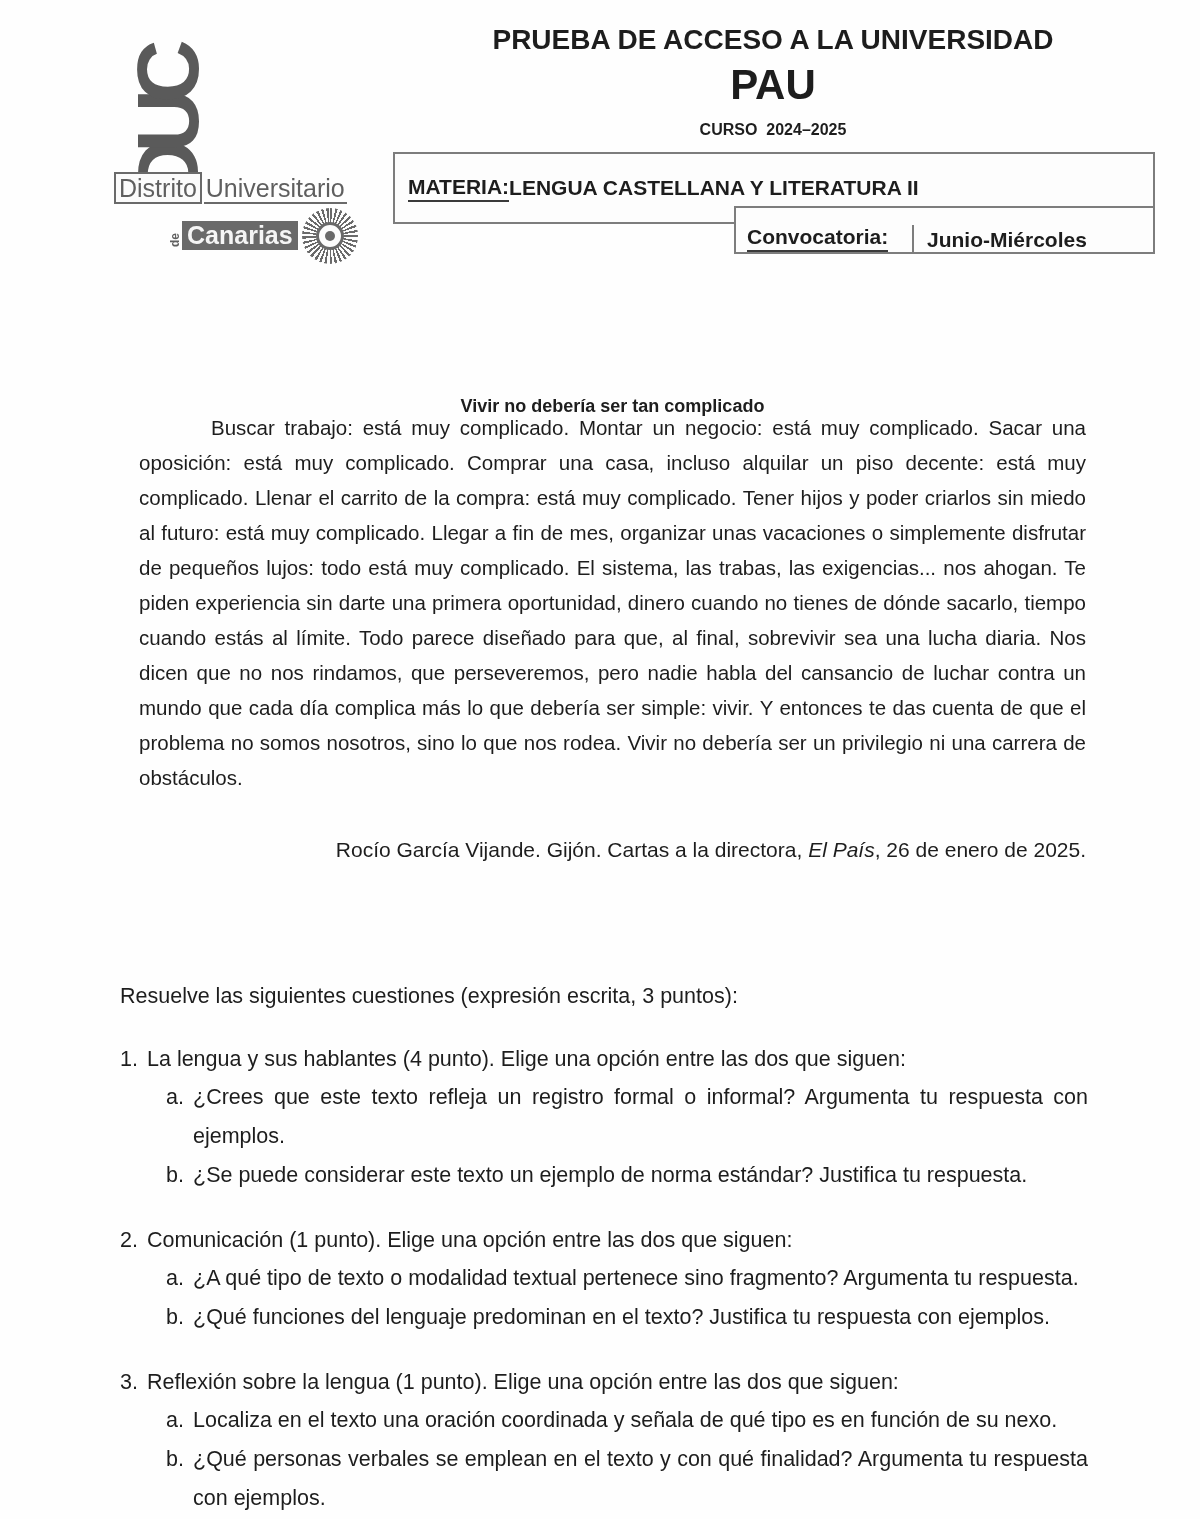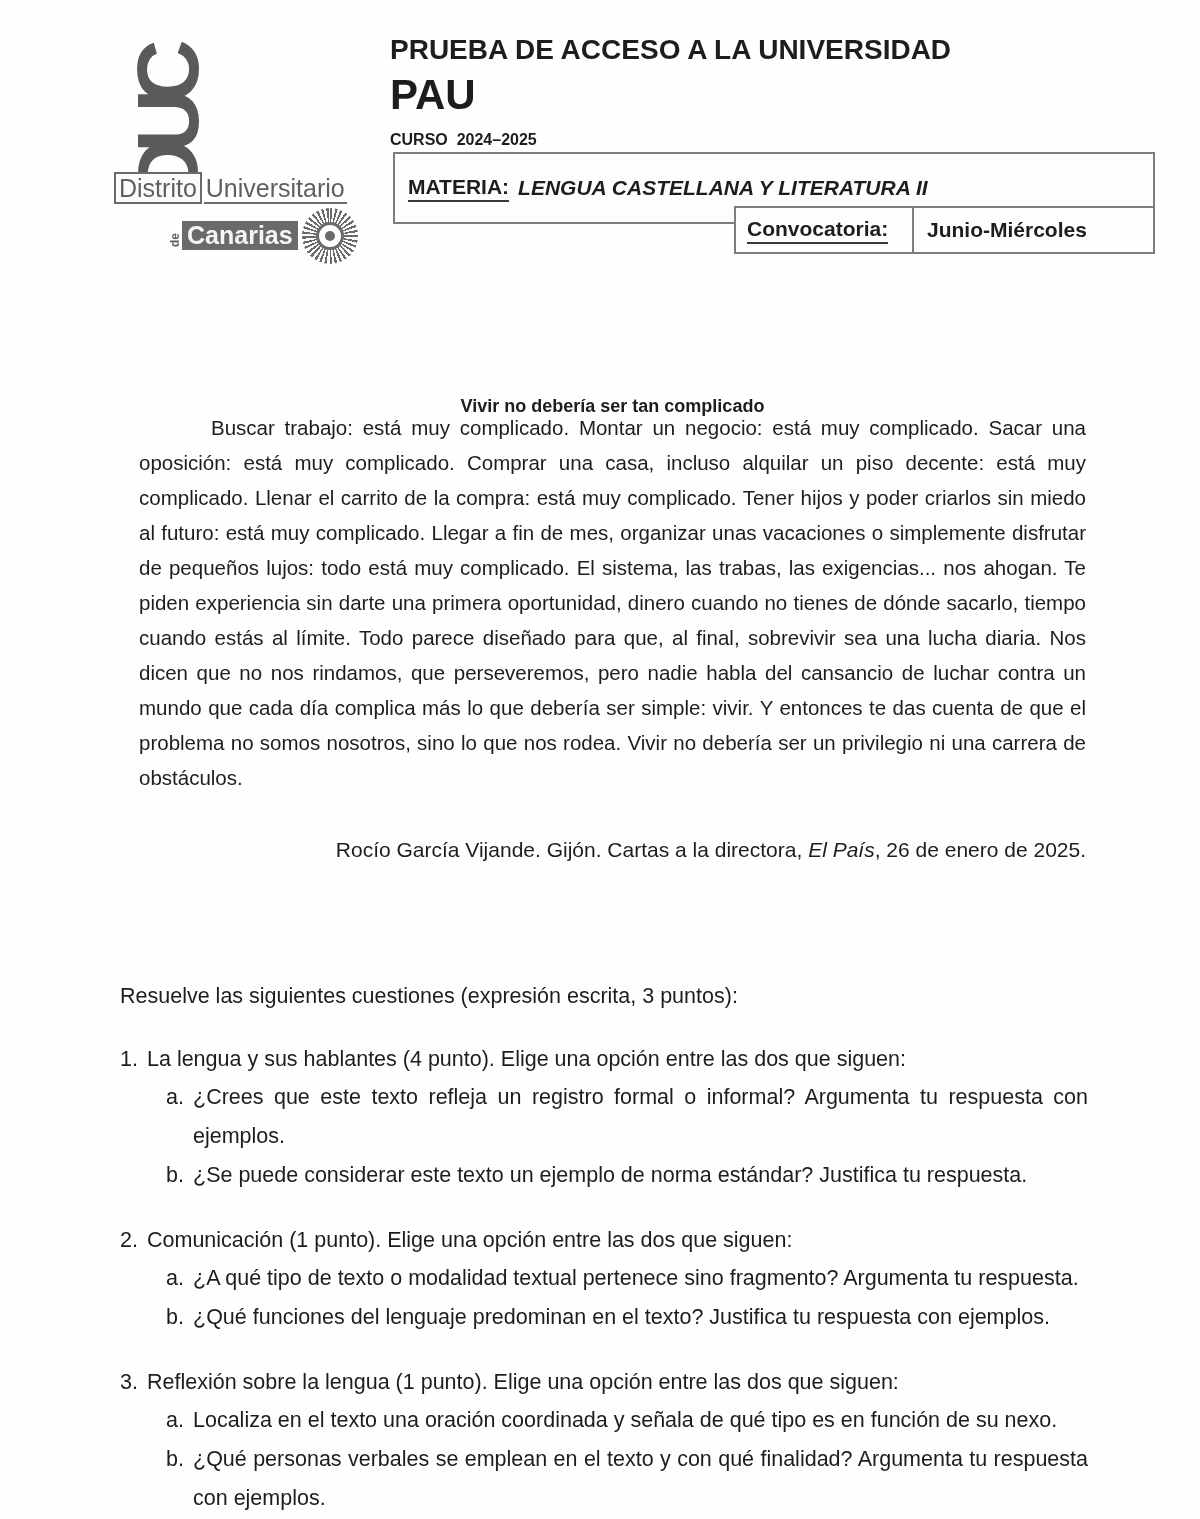--- a/index.html
+++ b/index.html
@@ -34,38 +34,38 @@
   .canarias { background: #6a6a6a; color: #f5f5f5; padding: 0 5px; }
   .rosette {
     display: inline-block; width: 56px; height: 56px; border-radius: 50%;
     margin-left: 4px; margin-top: 2px; position: relative;
     background: repeating-conic-gradient(#6a6a6a 0deg 5deg, #fdfdfd 5deg 11deg);
   }
   .rosette::before { content: ""; position: absolute; inset: 14px; border-radius: 50%; background: #fdfdfd; border: 3px solid #6a6a6a; box-sizing: border-box; }
   .rosette::after { content: ""; position: absolute; inset: 23px; border-radius: 50%; background: #6a6a6a; }
 
   
-  .header-center { position: absolute; left: 390px; top: 33px; width: 766px; text-align: left; }
+  .header-center { position: absolute; left: 390px; top: 23px; width: 766px; text-align: center; }
   .h-title { font-size: 28px; font-weight: 700; line-height: 34px; }
   .h-pau   { font-size: 42px; font-weight: 700; line-height: 48px; margin-top: 4px; }
   .h-curso { font-size: 16px; font-weight: 700; line-height: 28px; margin-top: 7px; white-space: pre; }
 
   
   .materia-box {
     position: absolute; left: 393px; top: 152px; width: 762px; height: 72px;
     border: 2px solid #7d7d7d; box-sizing: border-box;
     display: flex; align-items: center; padding-left: 13px;
     font-size: 21px; font-weight: 700; background: #fdfdfd;
   }
   .u-label { border-bottom: 2px solid #3a3a3a; padding-bottom: 1px; }
-  .materia-value { margin-left: 9px; font-style: italic; }
+  .materia-value { margin-left: 0; }
   .conv-box {
     position: absolute; left: 734px; top: 206px; width: 421px; height: 48px;
     border: 2px solid #7d7d7d; box-sizing: border-box;
-    display: flex; font-size: 21px; font-weight: 700; background: #fdfdfd;
+    display: flex; font-size: 21px; font-weight: 700; background: #fdfdfd; align-items: flex-end;
   }
   .conv-cell1 { width: 178px; border-right: 2px solid #7d7d7d; box-sizing: border-box; display: flex; align-items: center; padding-left: 11px; }
   .conv-cell2 { flex: 1; display: flex; align-items: center; padding-left: 13px; }
 
   
   .r-title {
     position: absolute; left: 139px; top: 364px; width: 947px;
     text-align: center; font-weight: 700; font-size: 18px; margin-top: 32px;
   }
   .r-para {

